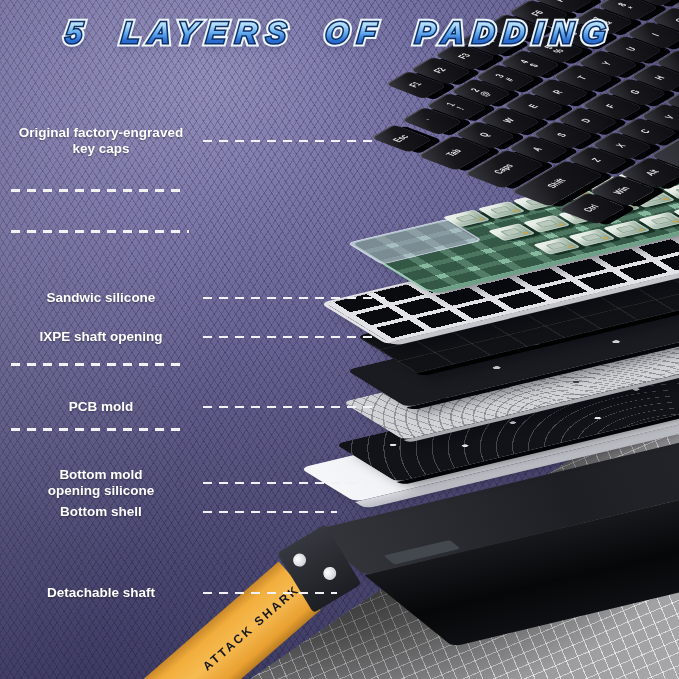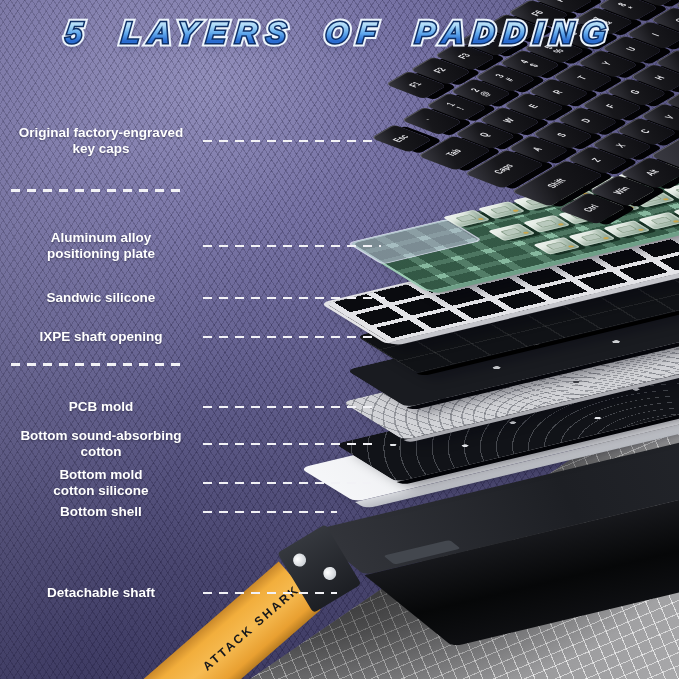--- a/index.html
+++ b/index.html
@@ -331,47 +331,43 @@
   <div class="labels">
     <div class="lbl" style="top:125px;">
         <span class="txt">Original factory-engraved
 key caps</span>
         <i class="dash" style="width:176px;"></i>
       </div>
     <div class="lbl" style="top:189px;">
         <i class="dash" style="width:174px;"></i>
       </div>
     <div class="lbl" style="top:230px;">
-        <span class="txt">Aluminum alloy
-positioning plate</span>
         <i class="dash" style="width:178px;"></i>
       </div>
     <div class="lbl" style="top:290px;">
         <span class="txt">Sandwic silicone</span>
         <i class="dash" style="width:182px;"></i>
       </div>
     <div class="lbl" style="top:329px;">
         <span class="txt">IXPE shaft opening</span>
         <i class="dash" style="width:174px;"></i>
       </div>
     <div class="lbl" style="top:363px;">
         <i class="dash" style="width:172px;"></i>
       </div>
     <div class="lbl" style="top:399px;">
         <span class="txt">PCB mold</span>
         <i class="dash" style="width:169px;"></i>
       </div>
     <div class="lbl" style="top:428px;">
-        <span class="txt">Bottom sound-absorbing
-cotton</span>
         <i class="dash" style="width:174px;"></i>
       </div>
     <div class="lbl" style="top:467px;">
         <span class="txt">Bottom mold
-cotton silicone</span>
+opening silicone</span>
         <i class="dash" style="width:168px;"></i>
       </div>
     <div class="lbl" style="top:504px;">
         <span class="txt">Bottom shell</span>
         <i class="dash" style="width:134px;"></i>
       </div>
     <div class="lbl" style="top:585px;">
         <span class="txt">Detachable shaft</span>
         <i class="dash" style="width:134px;"></i>
       </div>

